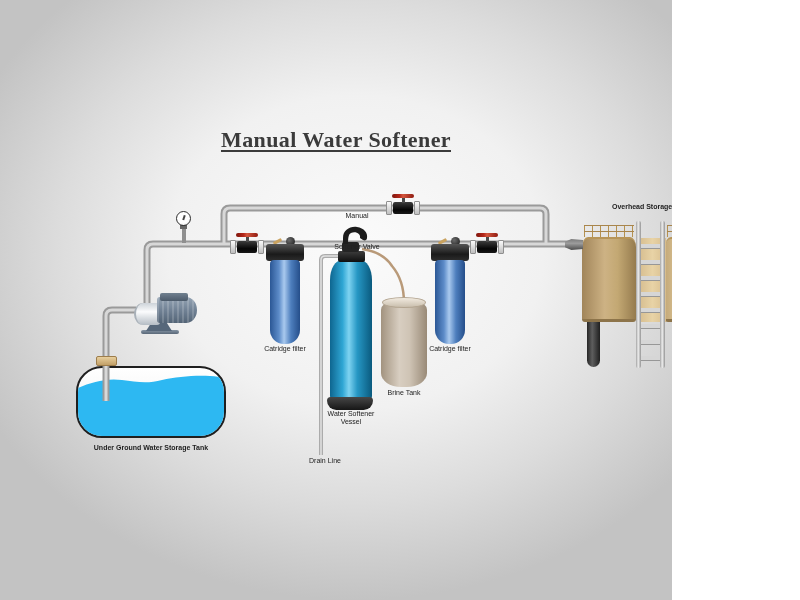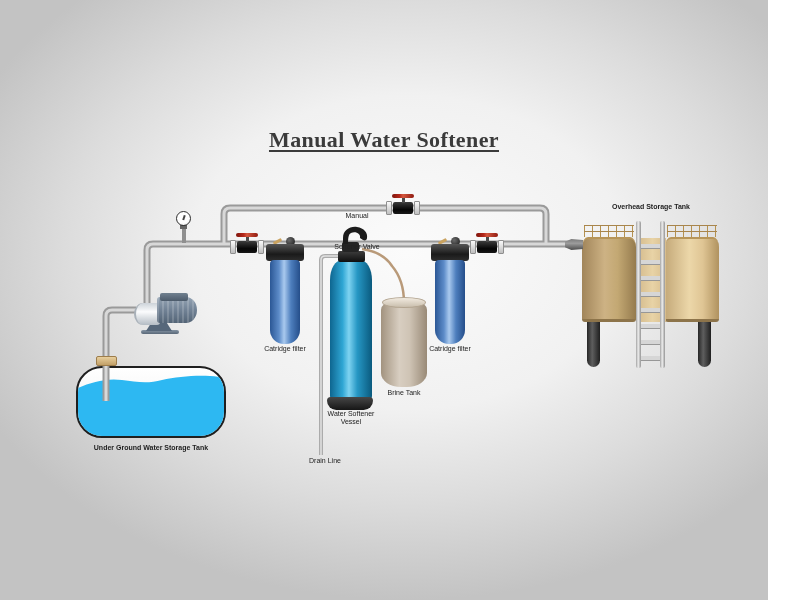--- a/index.html
+++ b/index.html
@@ -1,18 +1,18 @@
 <!DOCTYPE html>
 <html style="--water-blue: #2db8f2; --vessel-blue: #2fa6d4; --filter-blue: #5d8cc9; --valve-red: #b5281b; --pipe-grey: #9a9a9a; --brine-beige: #d8cec1; --overhead-tan: #cdb284; --pump-grey: #76879a; --title-ink: #3b3b3b;"><head>
 <meta charset="utf-8">
 <style>
   * { box-sizing: border-box; margin: 0; padding: 0; }
   html,body { width:800px; height:600px; }
   #stage {
-    position:relative; width:768px; height:600px; overflow:hidden;
+    position:relative; width:672px; height:600px; overflow:hidden;
     background: radial-gradient(ellipse 62% 58% at 53% 42%, #fbfbfb 0%, #f1f1f1 45%, #dcdcdc 72%, #c3c3c3 100%);
     font-family:"Liberation Sans", sans-serif;
   }
   .title {
     position:absolute; left:0; right:0; top:127px; text-align:center;
     font:bold 22px "Liberation Serif", serif; color:var(--title-ink,#3b3b3b);
     text-decoration:underline; text-decoration-thickness:2px; text-underline-offset:3px; letter-spacing:.4px;
   }
   .lbl { position:absolute; font:400 7px/7.5px "Liberation Sans",sans-serif; color:#222; text-align:center; white-space:pre-line; }
   .lbl.bold { font-weight:700; }

